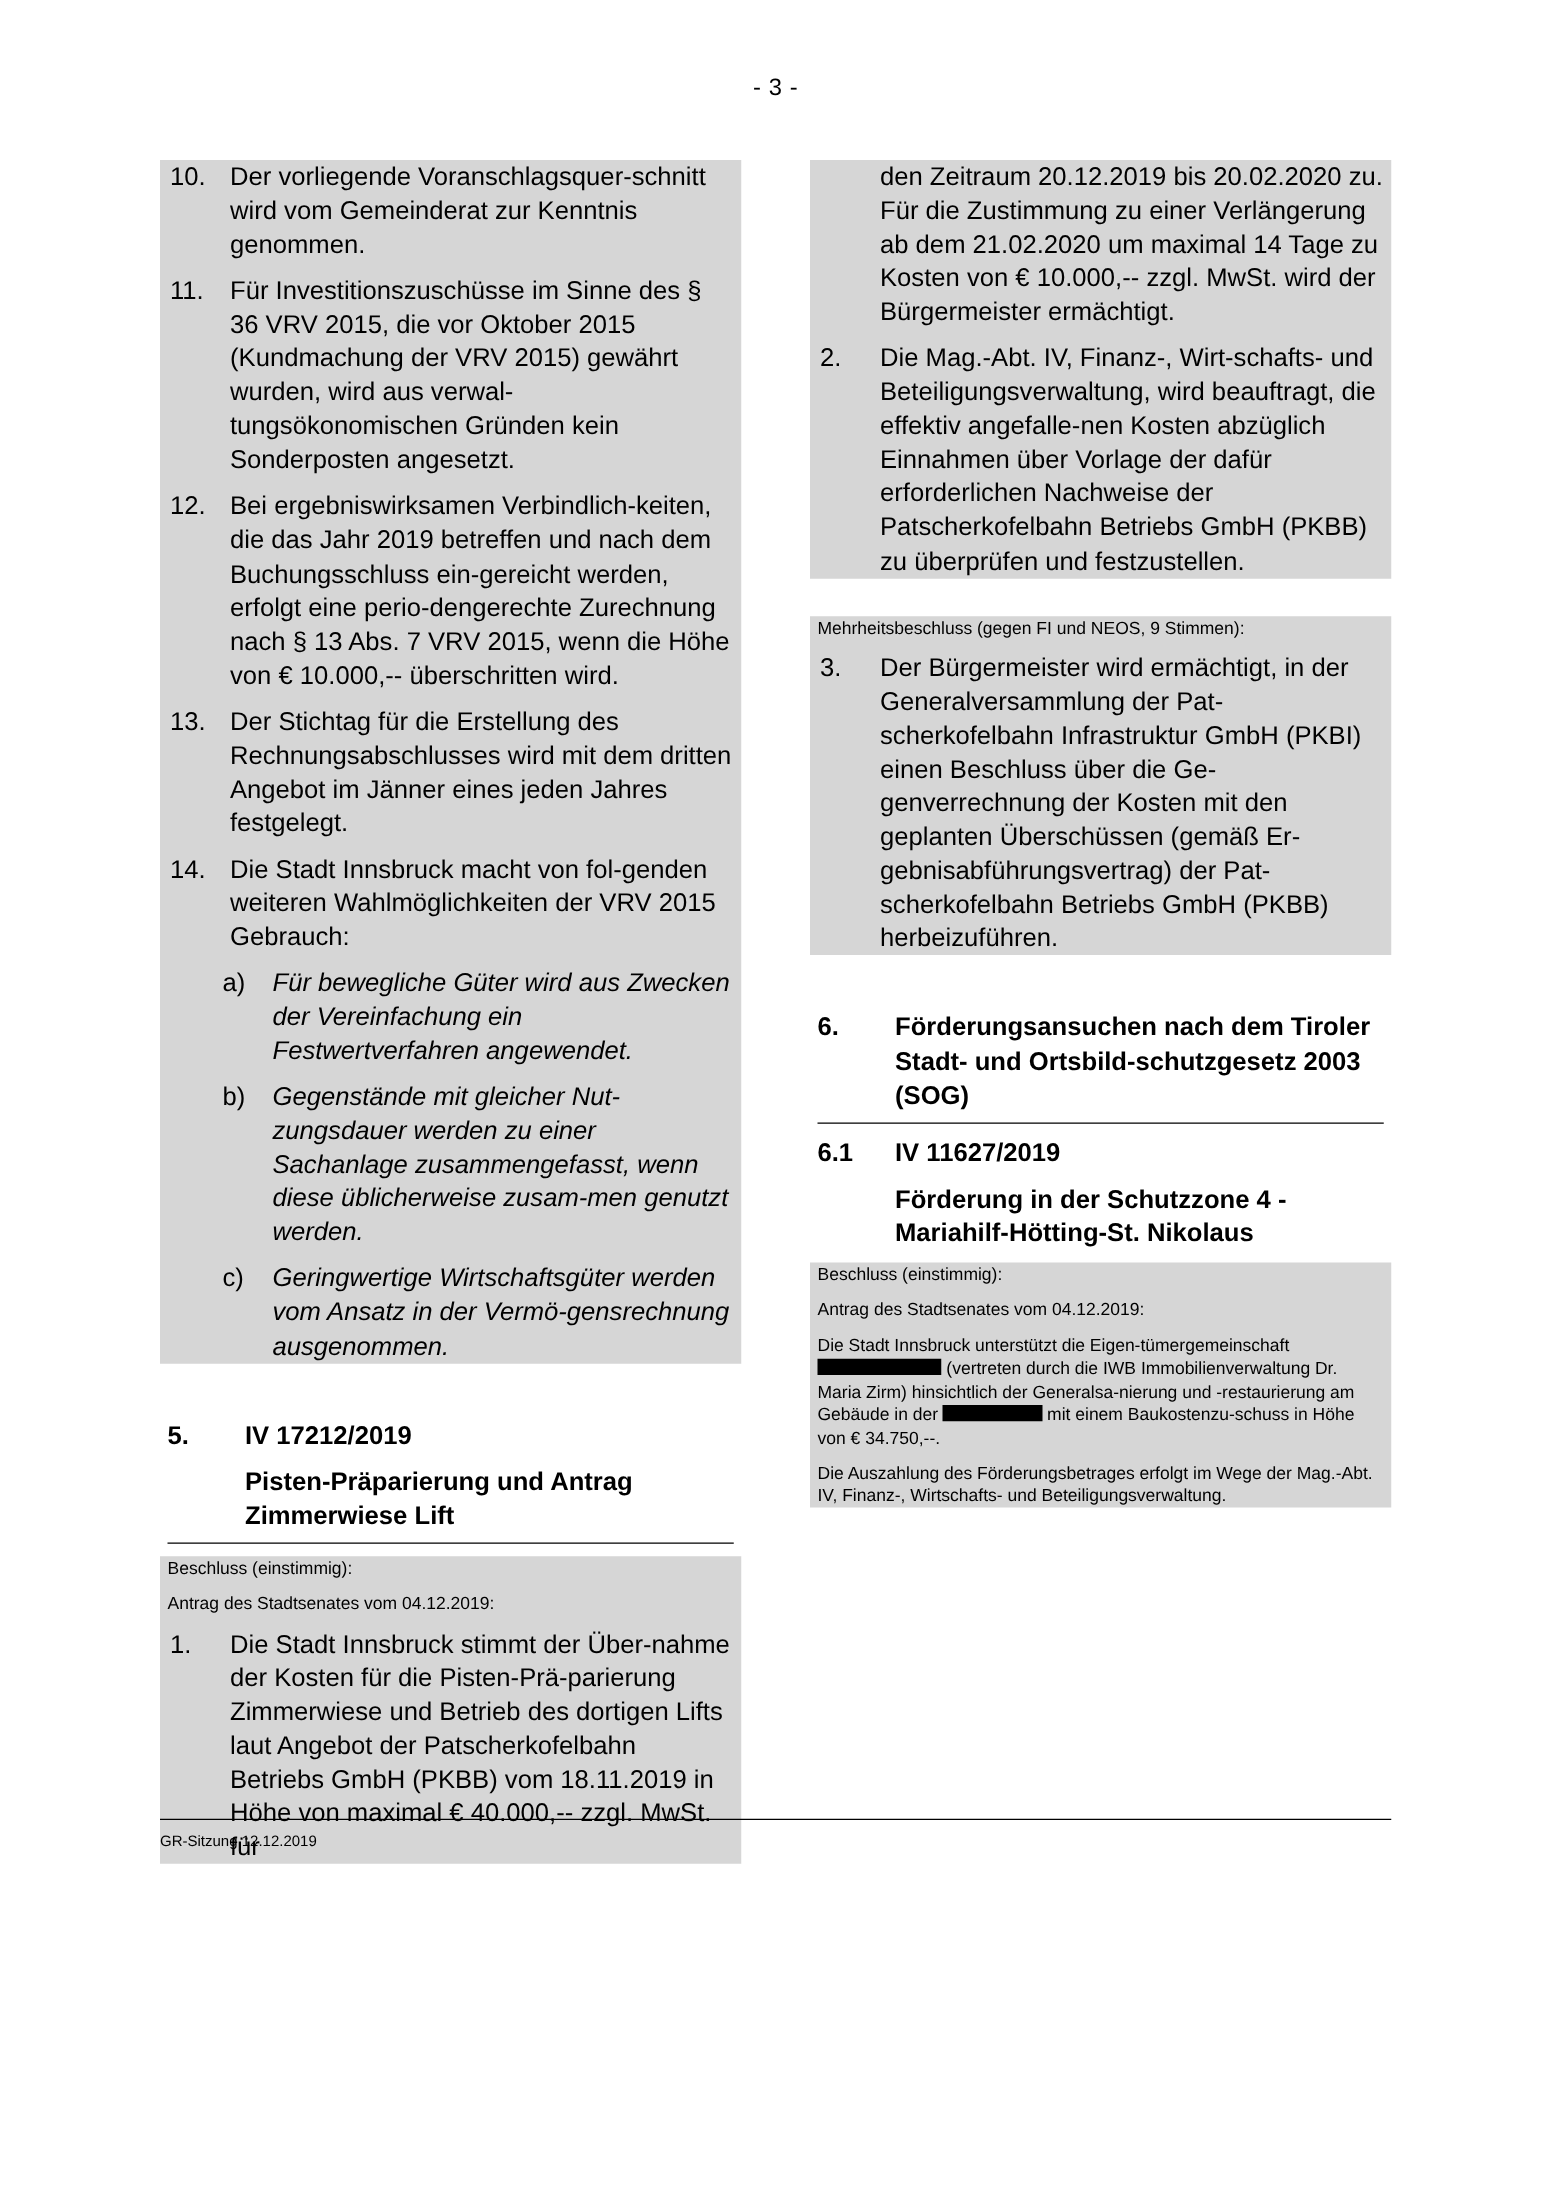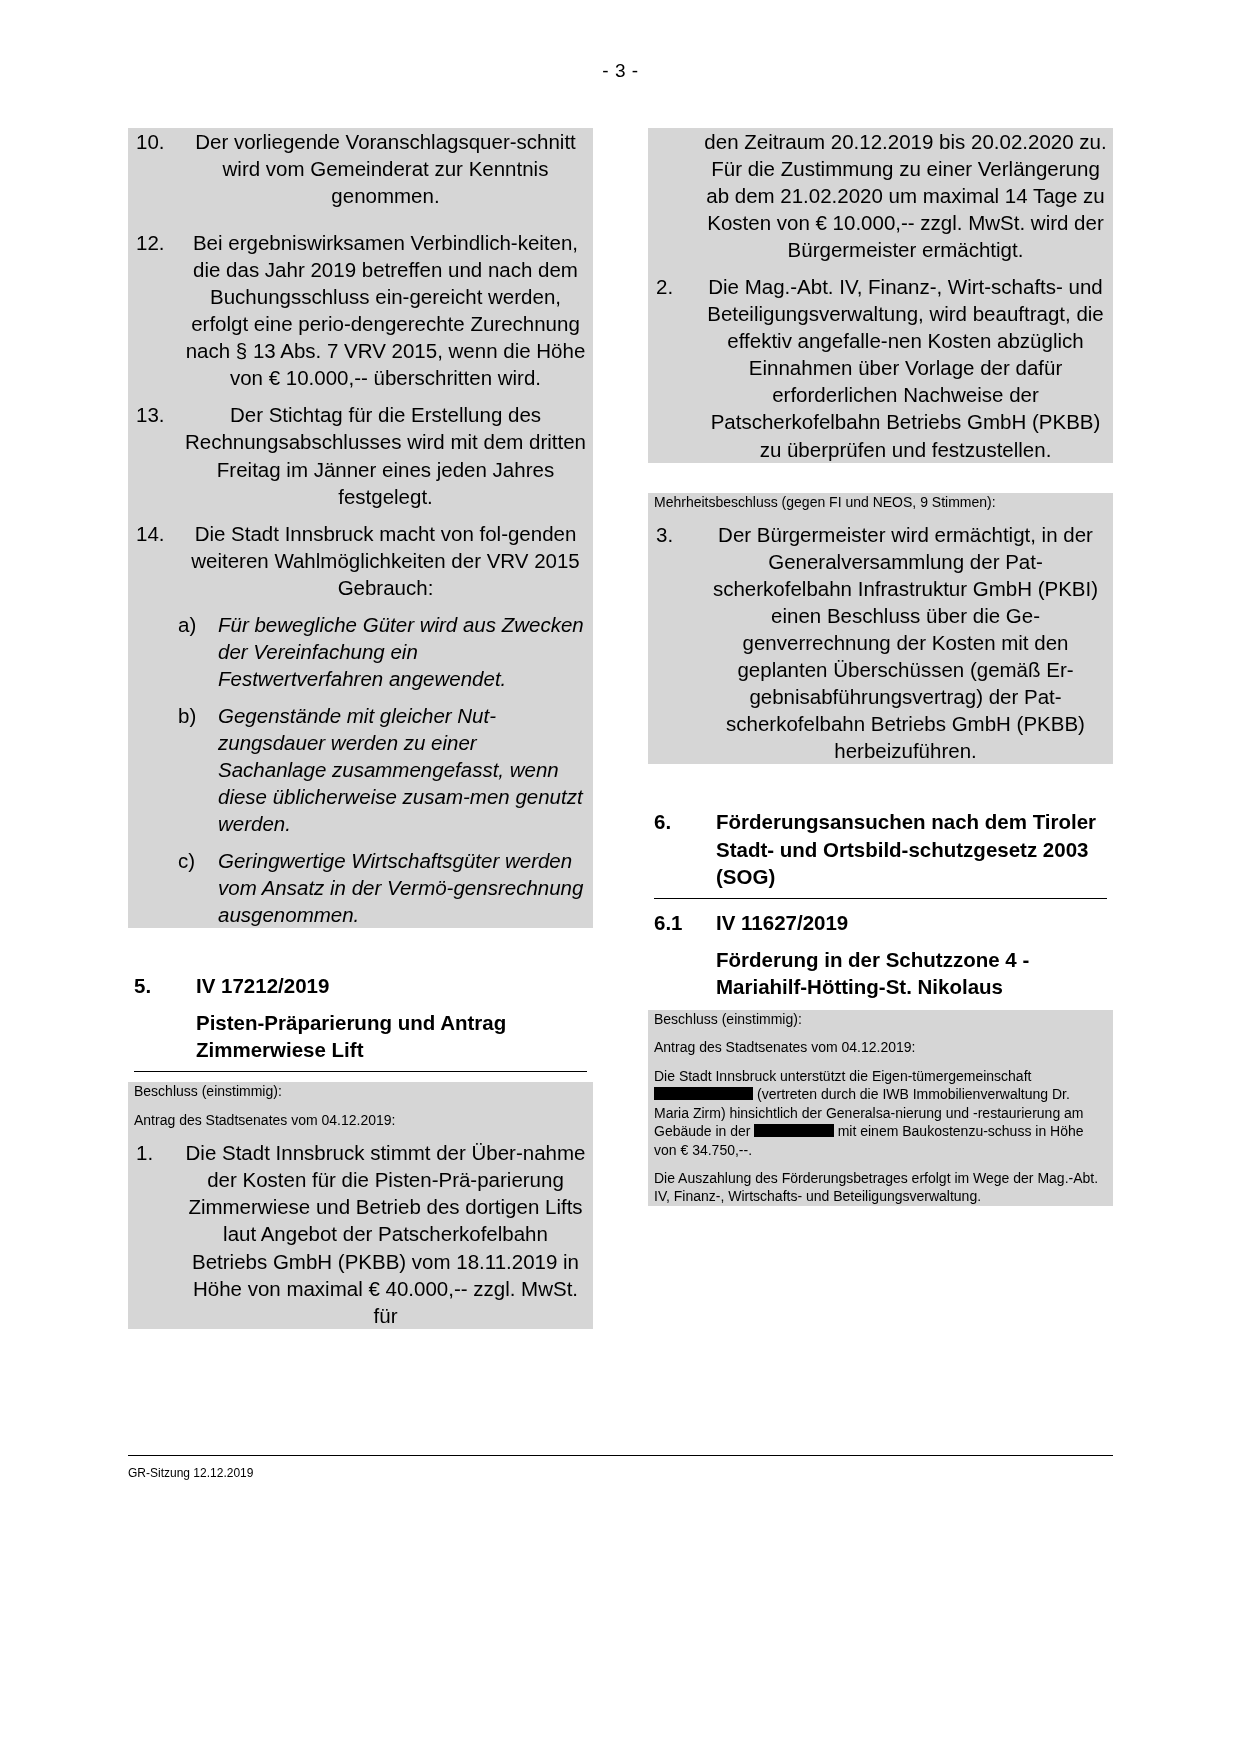--- a/index.html
+++ b/index.html
@@ -50,21 +50,20 @@
     line-height: 1.32;
     padding: 0 6px 0 6px;
   }
   .num-item .marker {
     flex: 0 0 48px;
     text-align: left;
     padding-left: 2px;
   }
   .num-item .body {
     flex: 1;
-    text-align: center;
   }
   .gap-sm { height: 10px; }
   .gap-lg { height: 30px; }
   .gap-xl { height: 44px; }
 
   .sub-item {
     display: flex;
     font-size: 20.5px;
     line-height: 1.32;
     padding: 0 6px 0 50px;
@@ -131,29 +130,33 @@
   <div class="columns">
 
     <div class="col">
 
       <div class="shaded">
         <div class="num-item">
           <span class="marker">10.</span>
           <span class="body">Der vorliegende Voranschlagsquer-schnitt wird vom Gemeinderat zur Kenntnis genommen.</span>
         </div>
         <div class="gap-sm"></div>
+        <div class="num-item">
+          <span class="marker">11.</span>
+          <span class="body">Für Investitionszuschüsse im Sinne des § 36 VRV 2015, die vor Oktober 2015 (Kundmachung der VRV 2015) gewährt wurden, wird aus verwal-tungsökonomischen Gründen kein Sonderposten angesetzt.</span>
+        </div>
         <div class="gap-sm"></div>
         <div class="num-item">
           <span class="marker">12.</span>
           <span class="body">Bei ergebniswirksamen Verbindlich-keiten, die das Jahr 2019 betreffen und nach dem Buchungsschluss ein-gereicht werden, erfolgt eine perio-dengerechte Zurechnung nach § 13 Abs. 7 VRV 2015, wenn die Höhe von € 10.000,-- überschritten wird.</span>
         </div>
         <div class="gap-sm"></div>
         <div class="num-item">
           <span class="marker">13.</span>
-          <span class="body">Der Stichtag für die Erstellung des Rechnungsabschlusses wird mit dem dritten Freitag im Jänner eines jeden Jahres festgelegt.</span>
+          <span class="body">Der Stichtag für die Erstellung des Rechnungsabschlusses wird mit dem dritten Angebot im Jänner eines jeden Jahres festgelegt.</span>
         </div>
         <div class="gap-sm"></div>
         <div class="num-item">
           <span class="marker">14.</span>
           <span class="body">Die Stadt Innsbruck macht von fol-genden weiteren Wahlmöglichkeiten der VRV 2015 Gebrauch:</span>
         </div>
         <div class="gap-sm"></div>
         <div class="sub-item">
           <span class="marker">a)</span>
           <span class="body">Für bewegliche Güter wird aus Zwecken der Vereinfachung ein Festwertverfahren angewendet.</span>

